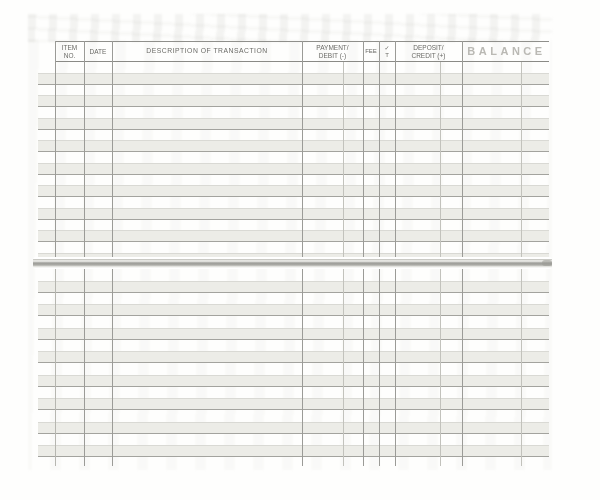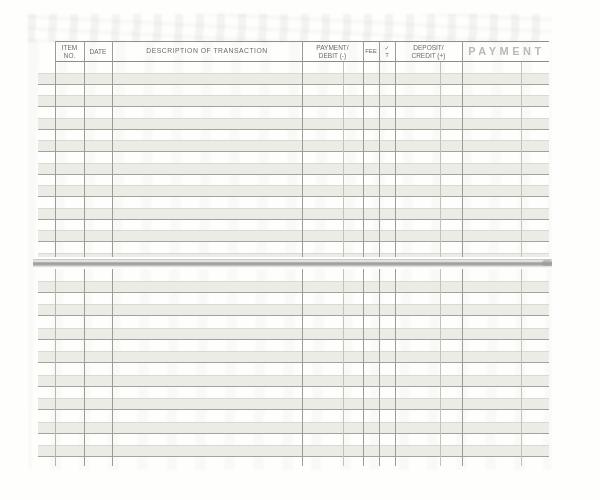--- a/index.html
+++ b/index.html
@@ -100,21 +100,21 @@
 NO.</div>
     <div class="hc date">DATE</div>
     <div class="hc desc">DESCRIPTION OF TRANSACTION</div>
     <div class="hc pay">PAYMENT/
 DEBIT (-)</div>
     <div class="hc fee">FEE</div>
     <div class="hc chk">✓
 T</div>
     <div class="hc dep">DEPOSIT/
 CREDIT (+)</div>
-    <div class="hc bal">PAYMENT</div>
+    <div class="hc bal">BALANCE</div>
 
     <div class="rows" id="rows-top">
         <div class="rrow" style="height: 22.5px;">
           <div class="stripe"></div>
         </div>
         <div class="rrow" style="height: 22.5px;">
           <div class="stripe"></div>
         </div>
         <div class="rrow" style="height: 22.5px;">
           <div class="stripe"></div>

